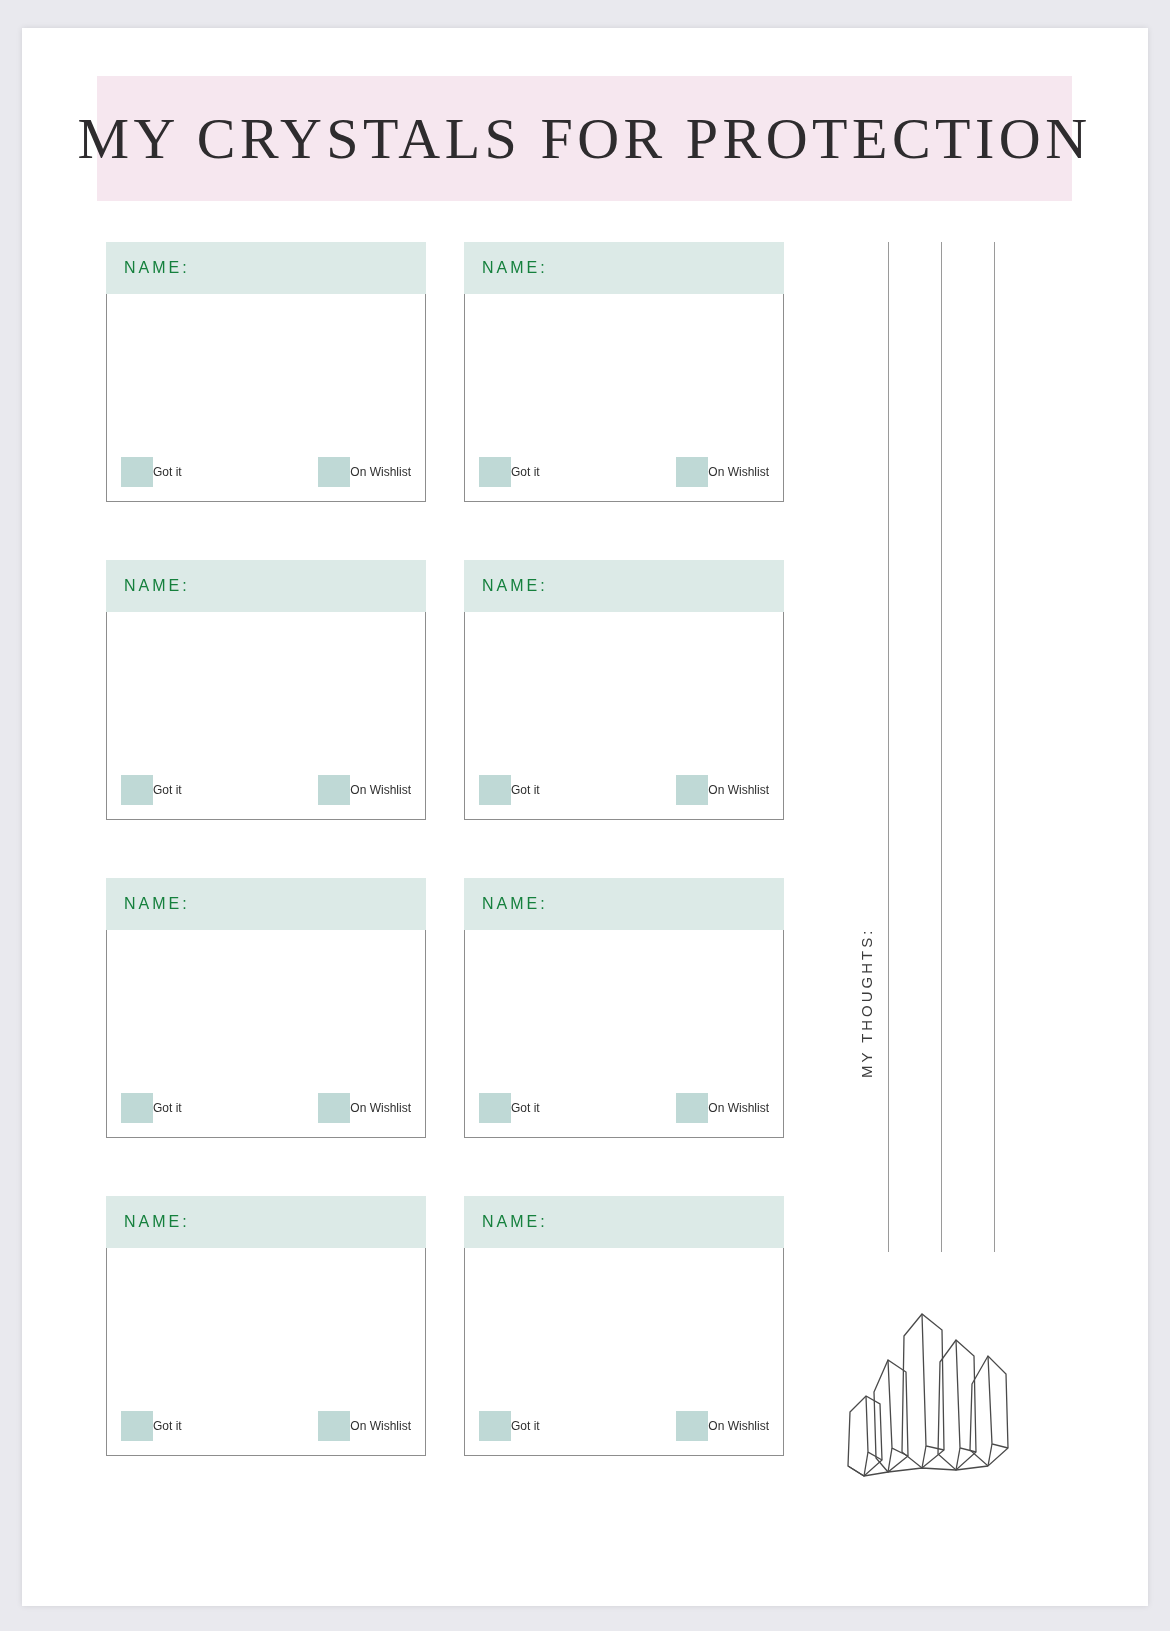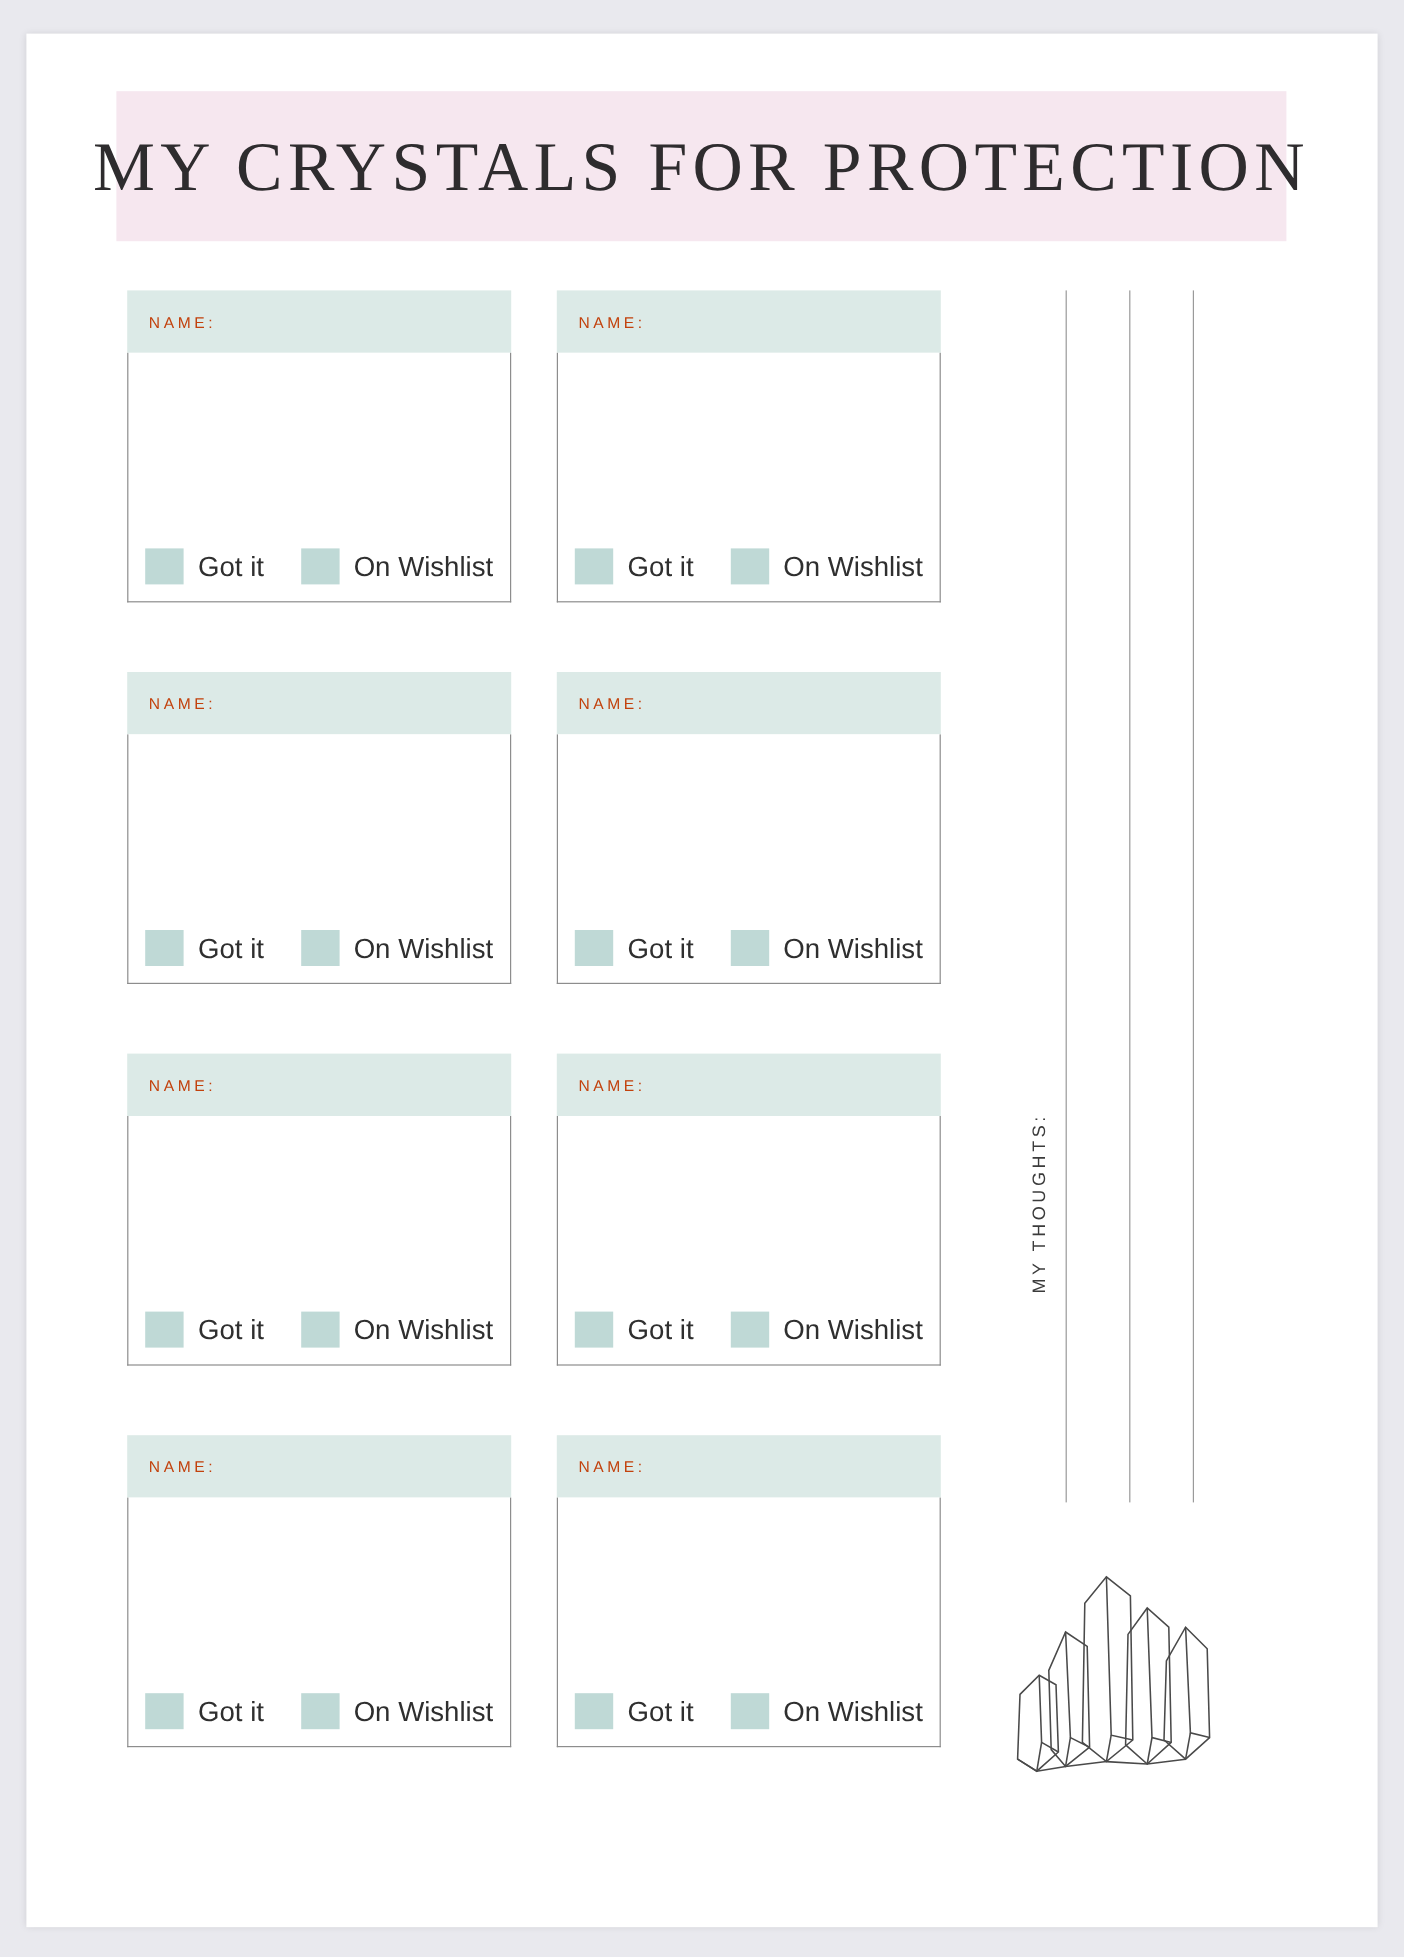--- a/index.html
+++ b/index.html
@@ -56,23 +56,23 @@
   }
   .card-header {
     background: #dceae7;
     height: 52px;
     display: flex;
     align-items: center;
     padding-left: 18px;
     box-sizing: border-box;
   }
   .card-header .lbl {
-    font-size: 13px;
+    font-size: 16px;
     letter-spacing: 3px;
-    color: #c2410c;
+    color: #15803d;
   }
   .card-body {
     border: 1px solid #8d8d8d;
     border-top: none;
     height: 208px;
     position: relative;
     box-sizing: border-box;
     background: #fff;
   }
   .checkrow {
@@ -85,23 +85,22 @@
     padding: 0 14px;
     box-sizing: border-box;
   }
   .cbox {
     width: 32px;
     height: 30px;
     background: #bfd9d6;
     flex: 0 0 auto;
   }
   .clabel {
-    font-size: 23px;
+    font-size: 12px;
     color: #2f2f2f;
-    margin-left: 12px;
     white-space: nowrap;
   }
   .spacer { flex: 1 1 auto; }
 
   
   .thoughts-label {
     position: absolute;
     left: 836px;
     top: 1050px;
     font-size: 15px;

